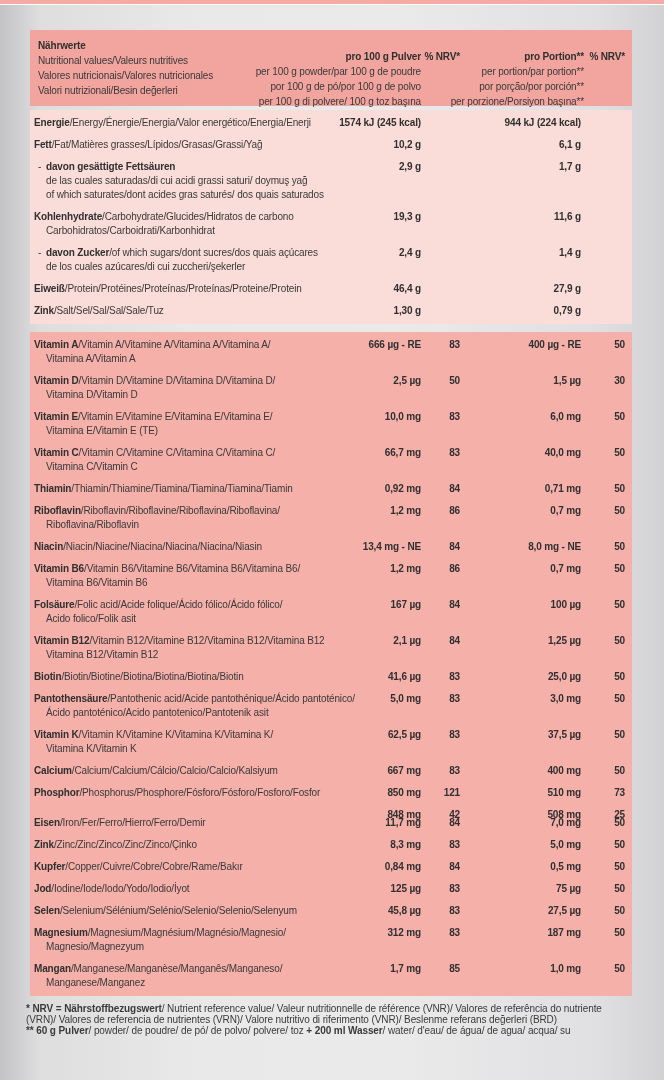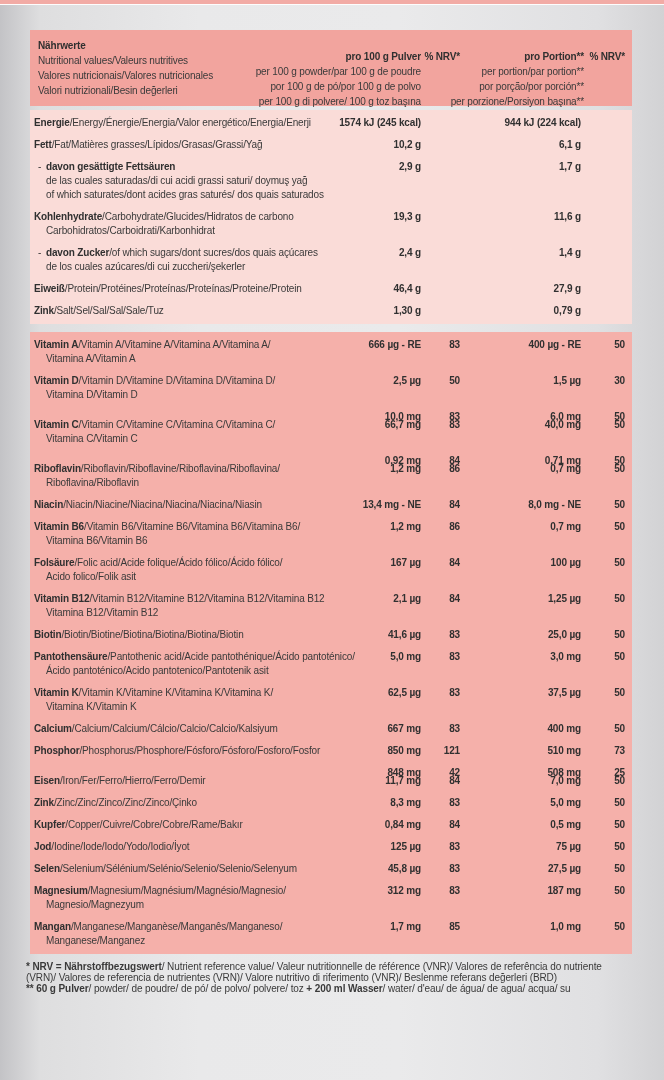--- a/index.html
+++ b/index.html
@@ -140,36 +140,43 @@
           <div class="name">
             <div class="l1"><b>Vitamin D</b>/Vitamin D/Vitamine D/Vitamina D/Vitamina D/</div>
             <div class="cont">Vitamina D/Vitamin D</div>
           </div>
           <span class="val v-per100">2,5 µg</span>
           <span class="val v-nrv1">50</span>
           <span class="val v-portion">1,5 µg</span>
           <span class="val v-nrv2">30</span>
         </div>
         <div class="row">
+          <div class="name">
+            <div class="l1"><b>Vitamin E</b>/Vitamin E/Vitamine E/Vitamina E/Vitamina E/</div>
+            <div class="cont">Vitamina E/Vitamin E (TE)</div>
+          </div>
           <span class="val v-per100">10,0 mg</span>
           <span class="val v-nrv1">83</span>
           <span class="val v-portion">6,0 mg</span>
           <span class="val v-nrv2">50</span>
         </div>
         <div class="row">
           <div class="name">
             <div class="l1"><b>Vitamin C</b>/Vitamin C/Vitamine C/Vitamina C/Vitamina C/</div>
             <div class="cont">Vitamina C/Vitamin C</div>
           </div>
           <span class="val v-per100">66,7 mg</span>
           <span class="val v-nrv1">83</span>
           <span class="val v-portion">40,0 mg</span>
           <span class="val v-nrv2">50</span>
         </div>
         <div class="row">
+          <div class="name">
+            <div class="l1"><b>Thiamin</b>/Thiamin/Thiamine/Tiamina/Tiamina/Tiamina/Tiamin</div>
+          </div>
           <span class="val v-per100">0,92 mg</span>
           <span class="val v-nrv1">84</span>
           <span class="val v-portion">0,71 mg</span>
           <span class="val v-nrv2">50</span>
         </div>
         <div class="row">
           <div class="name">
             <div class="l1"><b>Riboflavin</b>/Riboflavin/Riboflavine/Riboflavina/Riboflavina/</div>
             <div class="cont">Riboflavina/Riboflavin</div>
           </div>

